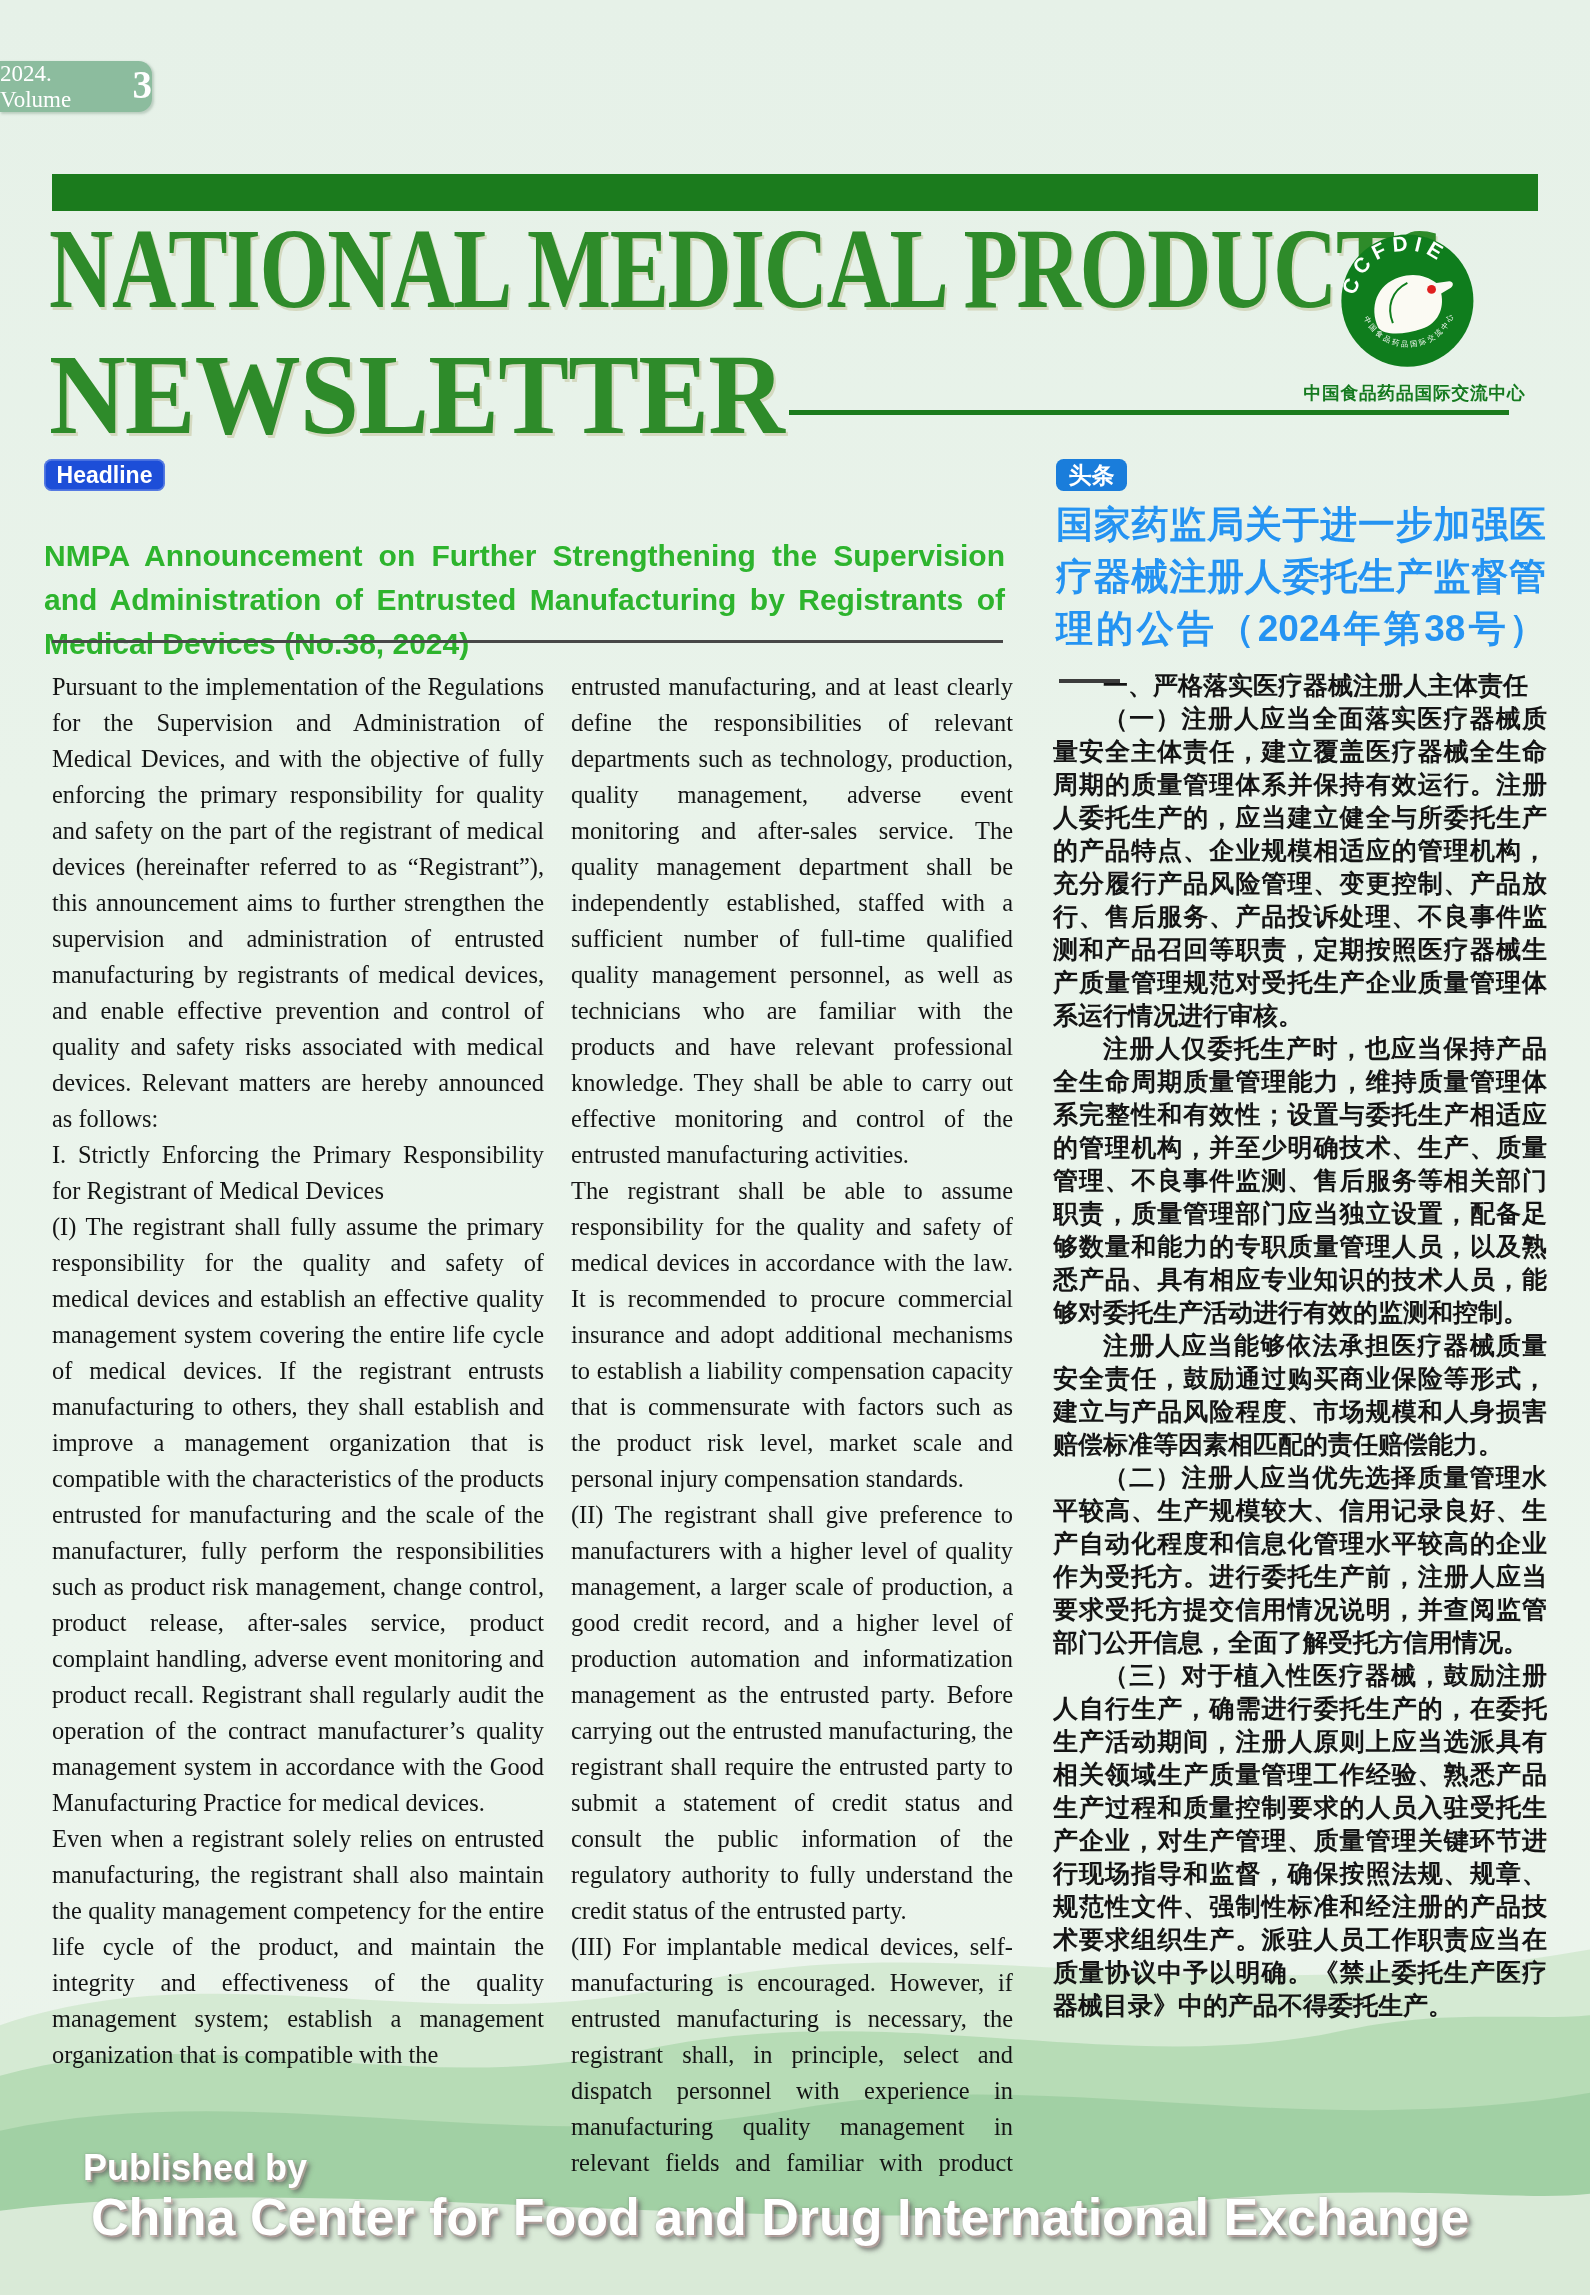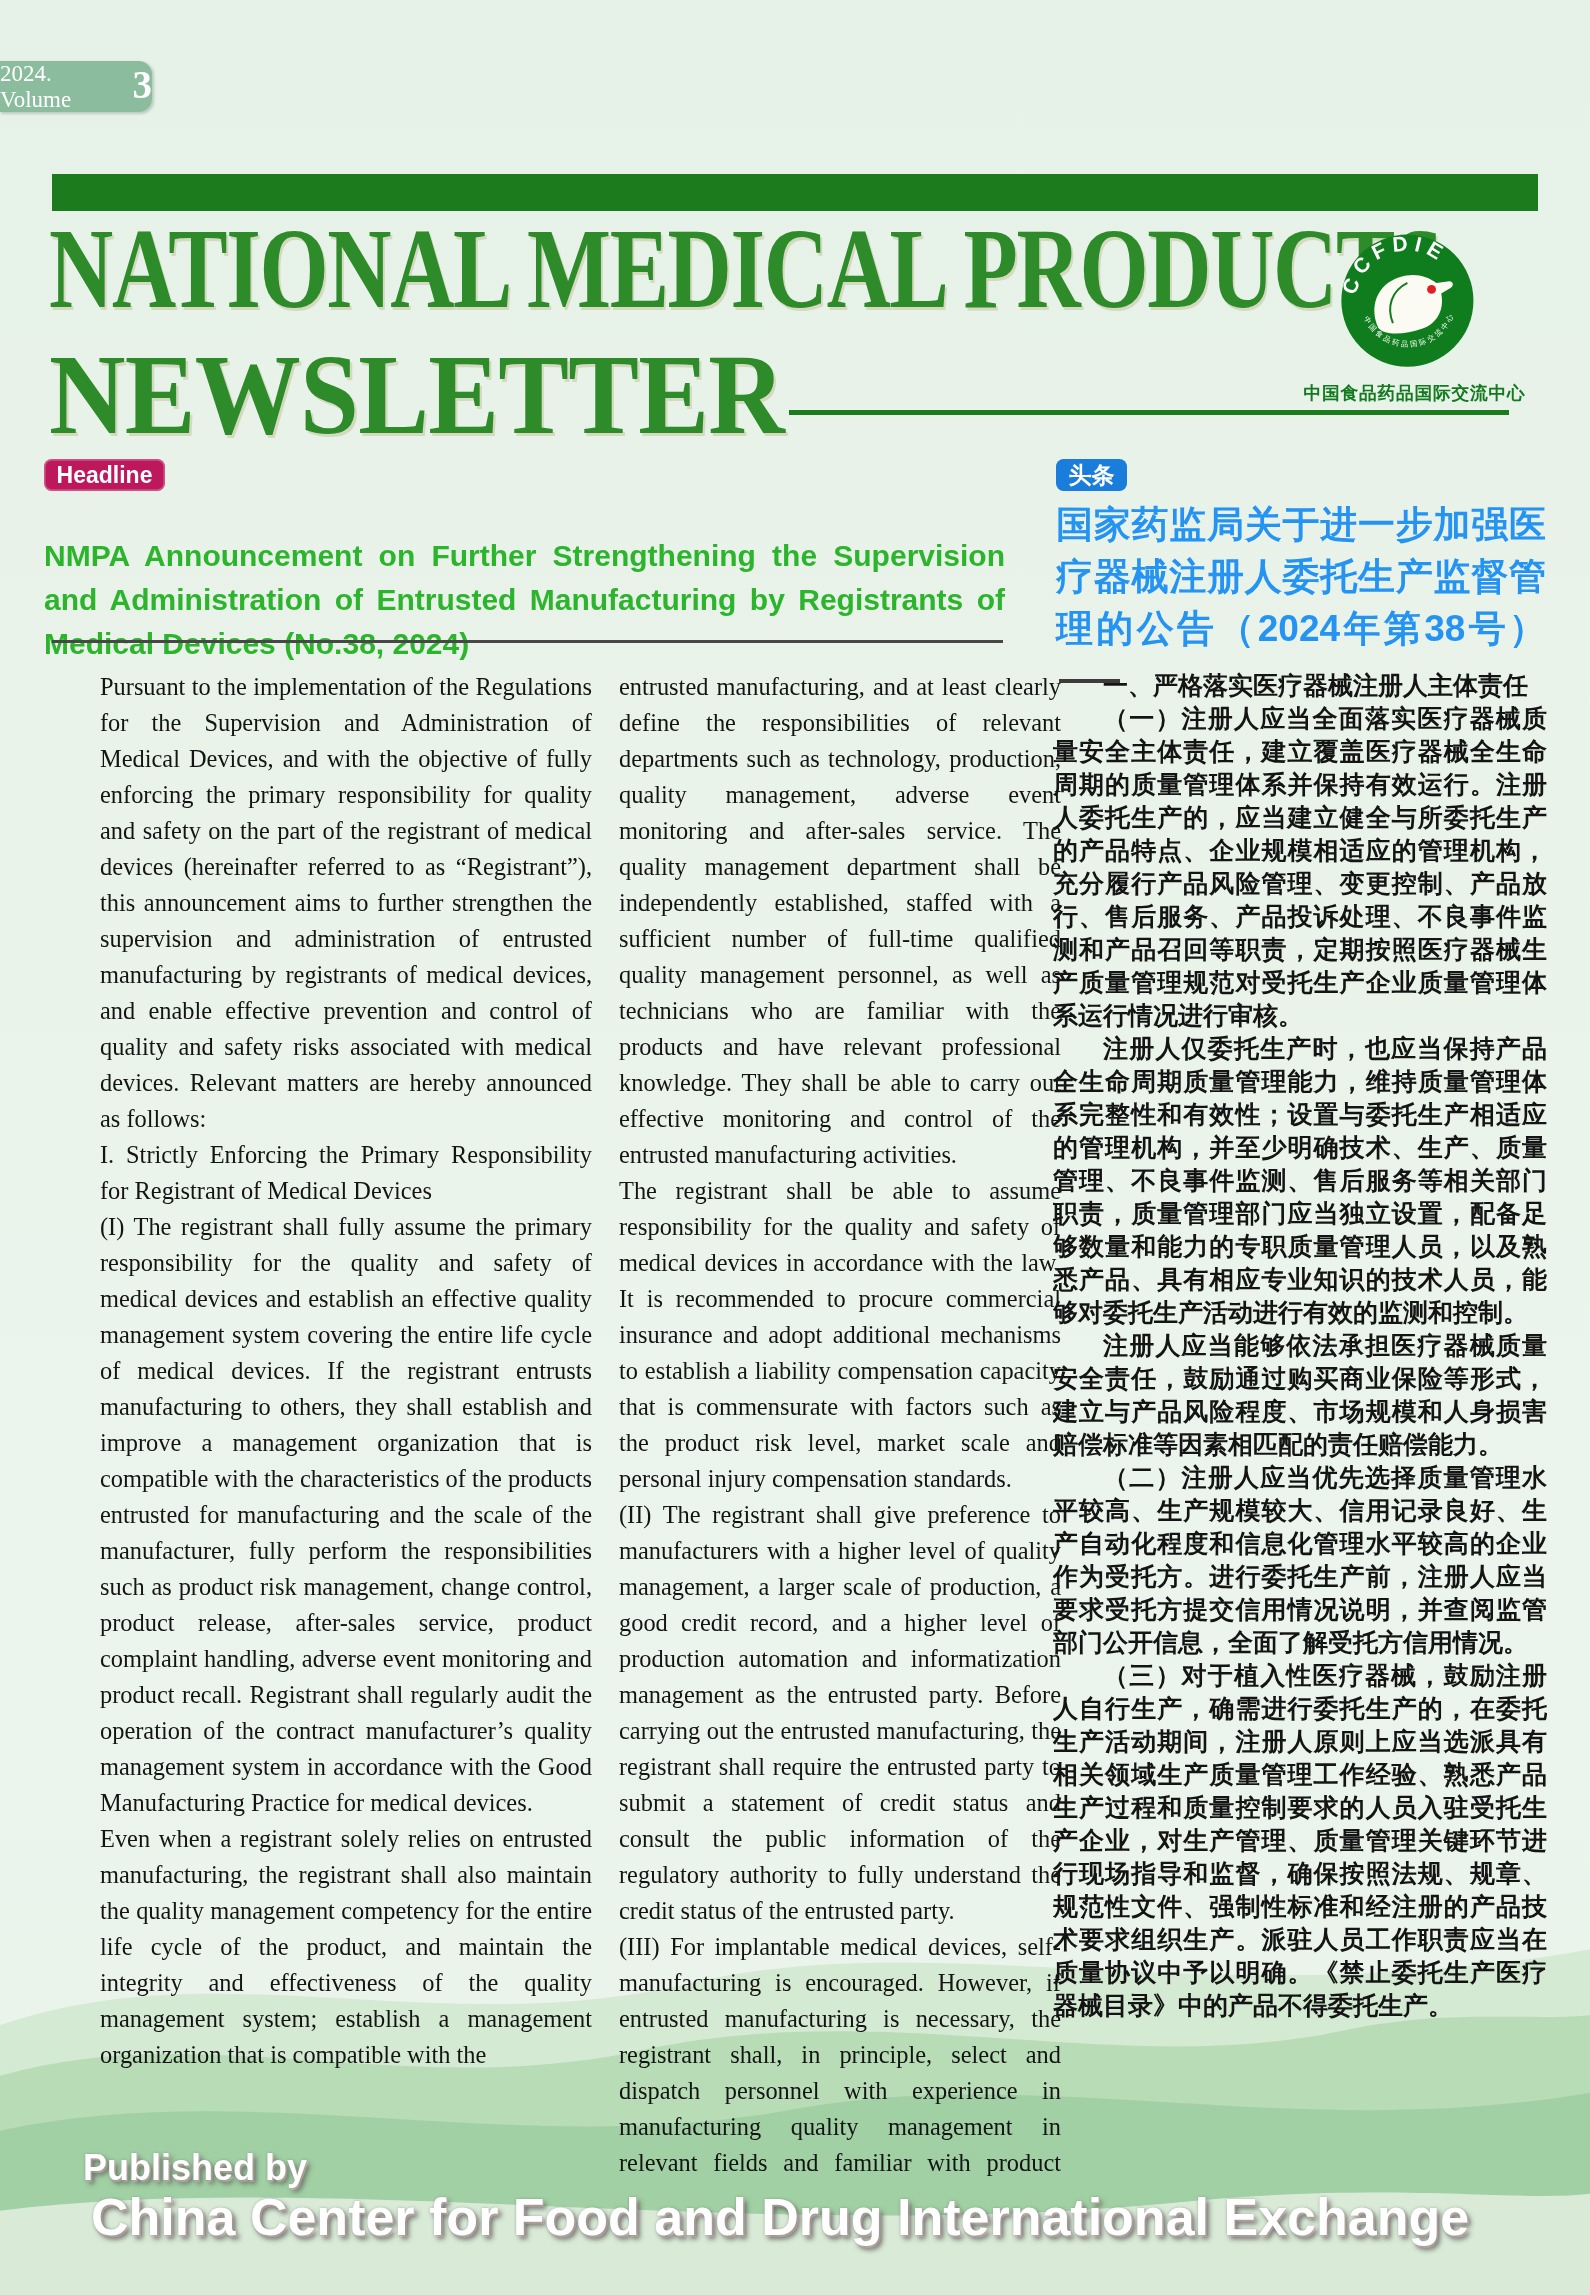--- a/index.html
+++ b/index.html
@@ -31,35 +31,35 @@
     transform:scaleX(.93);transform-origin:0 50%;
     text-shadow:2.5px 2.5px 0 rgba(170,160,100,.30);}
   .masthead-rule{position:absolute;left:789px;top:410px;width:720px;height:5px;background:#1b7b1d;}
 
   .logo{position:absolute;left:1335px;top:233px;width:148px;height:145px;}
   .logo-org{position:absolute;left:1288px;top:381px;width:253px;text-align:center;
     color:#157a1f;font-weight:bold;font-size:17.7px;letter-spacing:0.8px;}
 
   .badge{position:absolute;top:459px;height:32px;padding:0 12.6px;border-radius:7.6px;
     color:#fff;font-size:23px;font-weight:bold;line-height:32px;}
-  .badge-en{left:44px;background:#be185d;box-shadow:inset 0 0 0 1.7px rgba(255,255,255,.25);}
+  .badge-en{left:44px;background:#1d4ed8;box-shadow:inset 0 0 0 1.7px rgba(255,255,255,.25);}
   .badge-cn{left:1056px;background:#1a7ddb;}
 
   .hl-en{position:absolute;left:44px;top:502px;width:961px;
     font-size:30px;line-height:44px;font-weight:bold;color:#2db42d;text-align:justify;margin-top:32px;}
   .rule-dark{position:absolute;left:52px;top:640px;width:951px;height:3.4px;background:#474747;}
 
   .hl-cn{position:absolute;left:1056px;top:499px;width:490px;
     font-size:37px;line-height:52px;font-weight:bold;color:#2493f2;text-align:justify;}
   .hl-cn .dash{display:inline-block;width:61px;height:4.2px;background:#3c3c3c;
     vertical-align:10px;margin-left:3.4px;}
 
   .col{position:absolute;top:669px;color:#141414;}
   .col p{margin:0;}
-  .col-en{font-family:"Liberation Serif",serif;font-size:24.4px;line-height:36px;text-align:justify;margin-left:48px;}
+  .col-en{font-family:"Liberation Serif",serif;font-size:24.4px;line-height:36px;text-align:justify;}
   .col1{left:52px;width:492px;height:1517px;overflow:hidden;}
   .col2{left:571px;width:442px;height:1517px;overflow:hidden;}
   .col3{left:1053px;width:494px;height:1517px;overflow:hidden;
     font-size:25px;line-height:33px;font-weight:bold;text-align:justify;}
   .col3 p{text-indent:2em;}
 
   .footer{position:absolute;left:83px;top:2144px;color:#ffffff;font-weight:bold;
     text-shadow:1.7px 1.7px 0 rgba(235,185,185,.40), 3.4px 4.2px 5px rgba(90,90,90,.85), 0 0 2.5px rgba(120,120,120,.5);}
   .footer .f1{font-size:36px;line-height:47px;}
   .footer .f2{font-size:52px;line-height:52px;margin-left:8px;}

